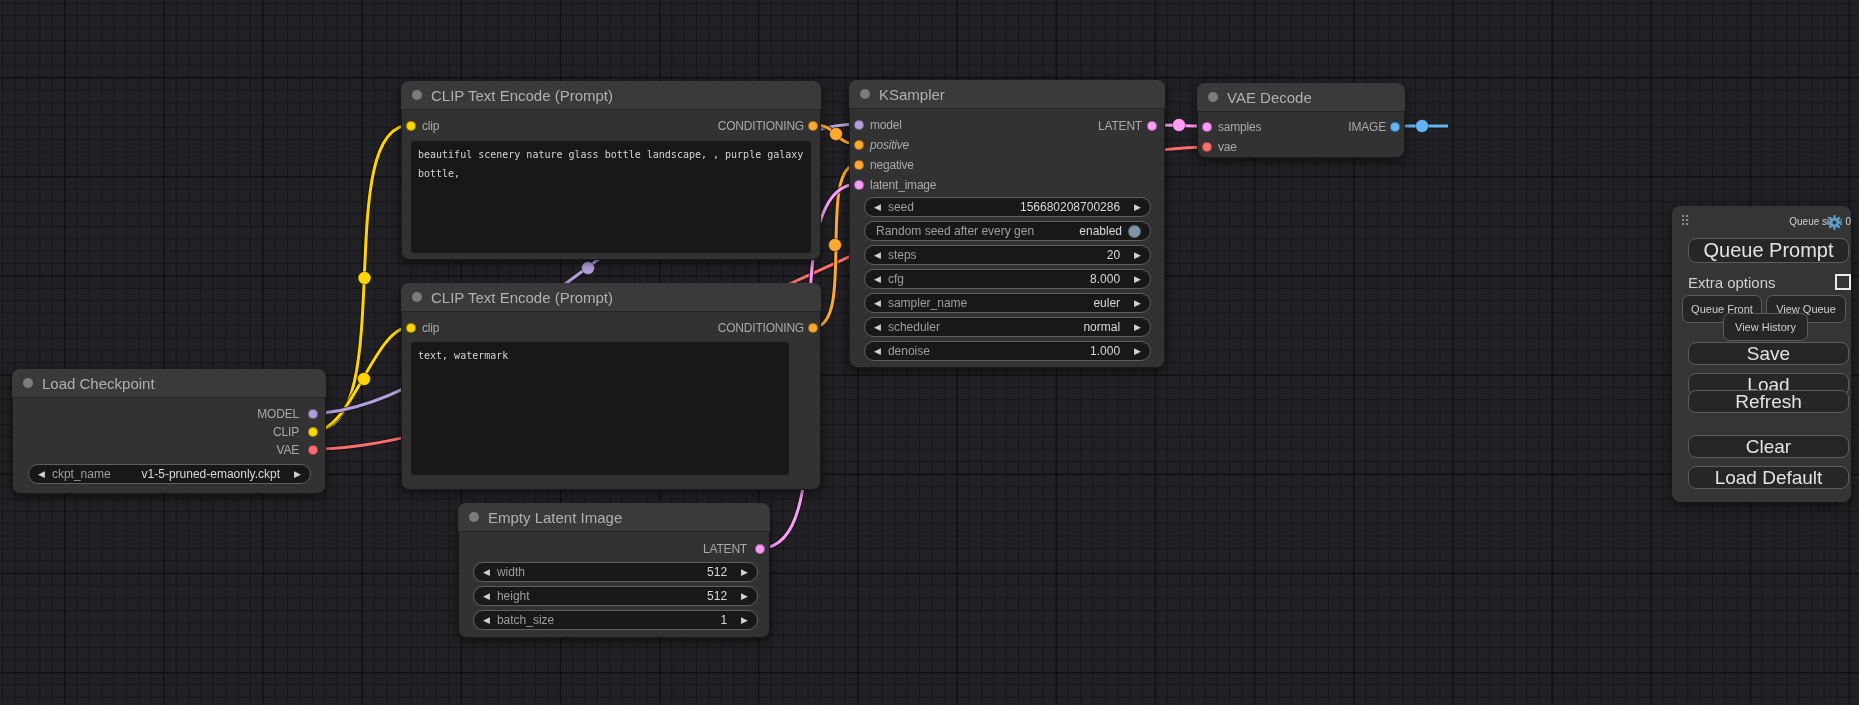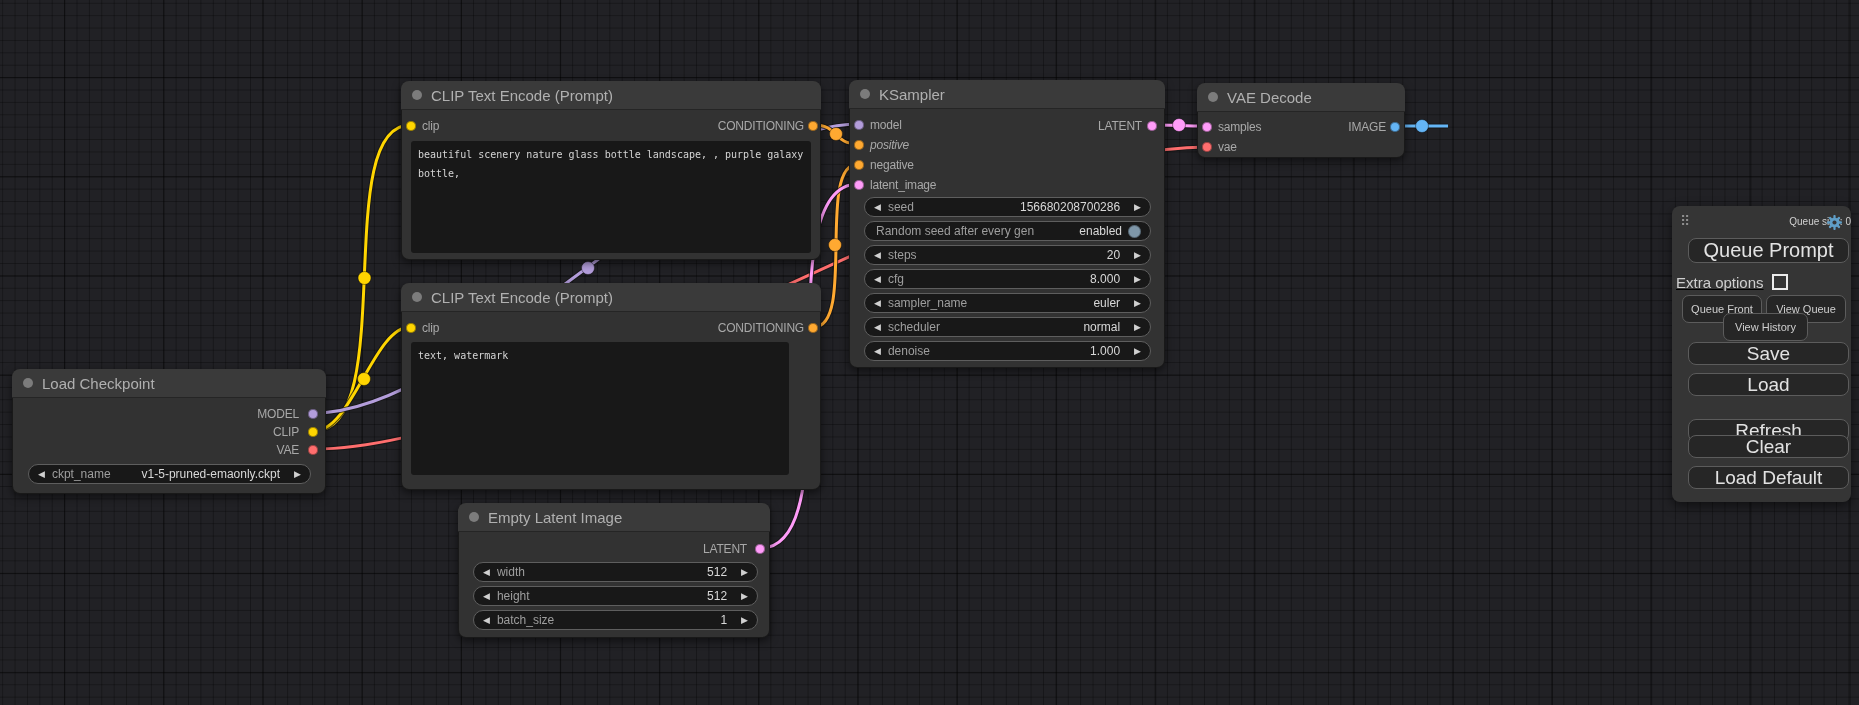--- a/index.html
+++ b/index.html
@@ -49,21 +49,21 @@
 
   .queue-panel{position:absolute;left:1672px;top:206px;width:179px;height:296px;z-index:3;
         background:#353535;border-radius:8px;box-shadow:0 4px 12px rgba(0,0,0,.55);}
   .qp-handle{position:absolute;left:8px;top:8px;color:#8d8d8d;font-size:14px;line-height:14px;cursor:grab;font-family:"DejaVu Sans",sans-serif;}
   .qp-title{position:absolute;left:0;right:0;top:10px;text-align:right;font-size:10px;color:#d0d0d0;}
   .qp-gear{position:absolute;right:8px;top:8px;width:17px;height:17px;}
   .qp-btn{position:absolute;box-sizing:border-box;border:1px solid #5c5c5c;border-radius:8px;background:#262626;
         color:#e2e2e2;display:flex;align-items:center;justify-content:center;cursor:pointer;}
   .qp-btn.big{left:8px;width:161px;height:23px;font-size:19px;margin-left:8px;}
   .qp-btn.sm{height:28px;border-radius:7px;font-size:11px;color:#cfcfcf;}
-  .qp-extra{position:absolute;left:4px;right:0;top:68px;height:16px;display:flex;align-items:center;justify-content:flex-start;text-decoration:underline;}
+  .qp-extra{position:absolute;left:16px;right:0;top:68px;height:16px;display:flex;align-items:center;justify-content:space-between;}
   .qp-extra-label{font-size:15px;color:#cfcfcf;}
   .qp-checkbox{width:12px;height:12px;border:2px solid #ececec;margin-left:8px;background:transparent;}
 </style>
 </head>
 <body>
 
 <div class="canvas">
 
   <svg class="wires" width="1859" height="705">
 
@@ -287,18 +287,18 @@
     <div class="qp-btn big" style="top:32px;height:25px;font-size:20px;">Queue Prompt</div>
     <div class="qp-extra">
       <span class="qp-extra-label">Extra options</span>
       <span class="qp-checkbox"></span>
     </div>
     <div class="qp-btn sm" style="left:10px;top:89px;width:80px;">Queue Front</div>
     <div class="qp-btn sm" style="left:94px;top:89px;width:80px;">View Queue</div>
     <div class="qp-btn sm" style="left:51px;top:107px;width:85px;">View History</div>
     <div class="qp-btn big" style="top:136px;">Save</div>
     <div class="qp-btn big" style="top:167px;">Load</div>
-    <div class="qp-btn big" style="top:213px;border-radius:8px;">Refresh</div>
+    <div class="qp-btn big" style="top:184px;border-radius:8px;">Refresh</div>
     <div class="qp-btn big" style="top:229px;">Clear</div>
     <div class="qp-btn big" style="top:260px;">Load Default</div>
   </div>
 
 </div>
 
 </body></html>

